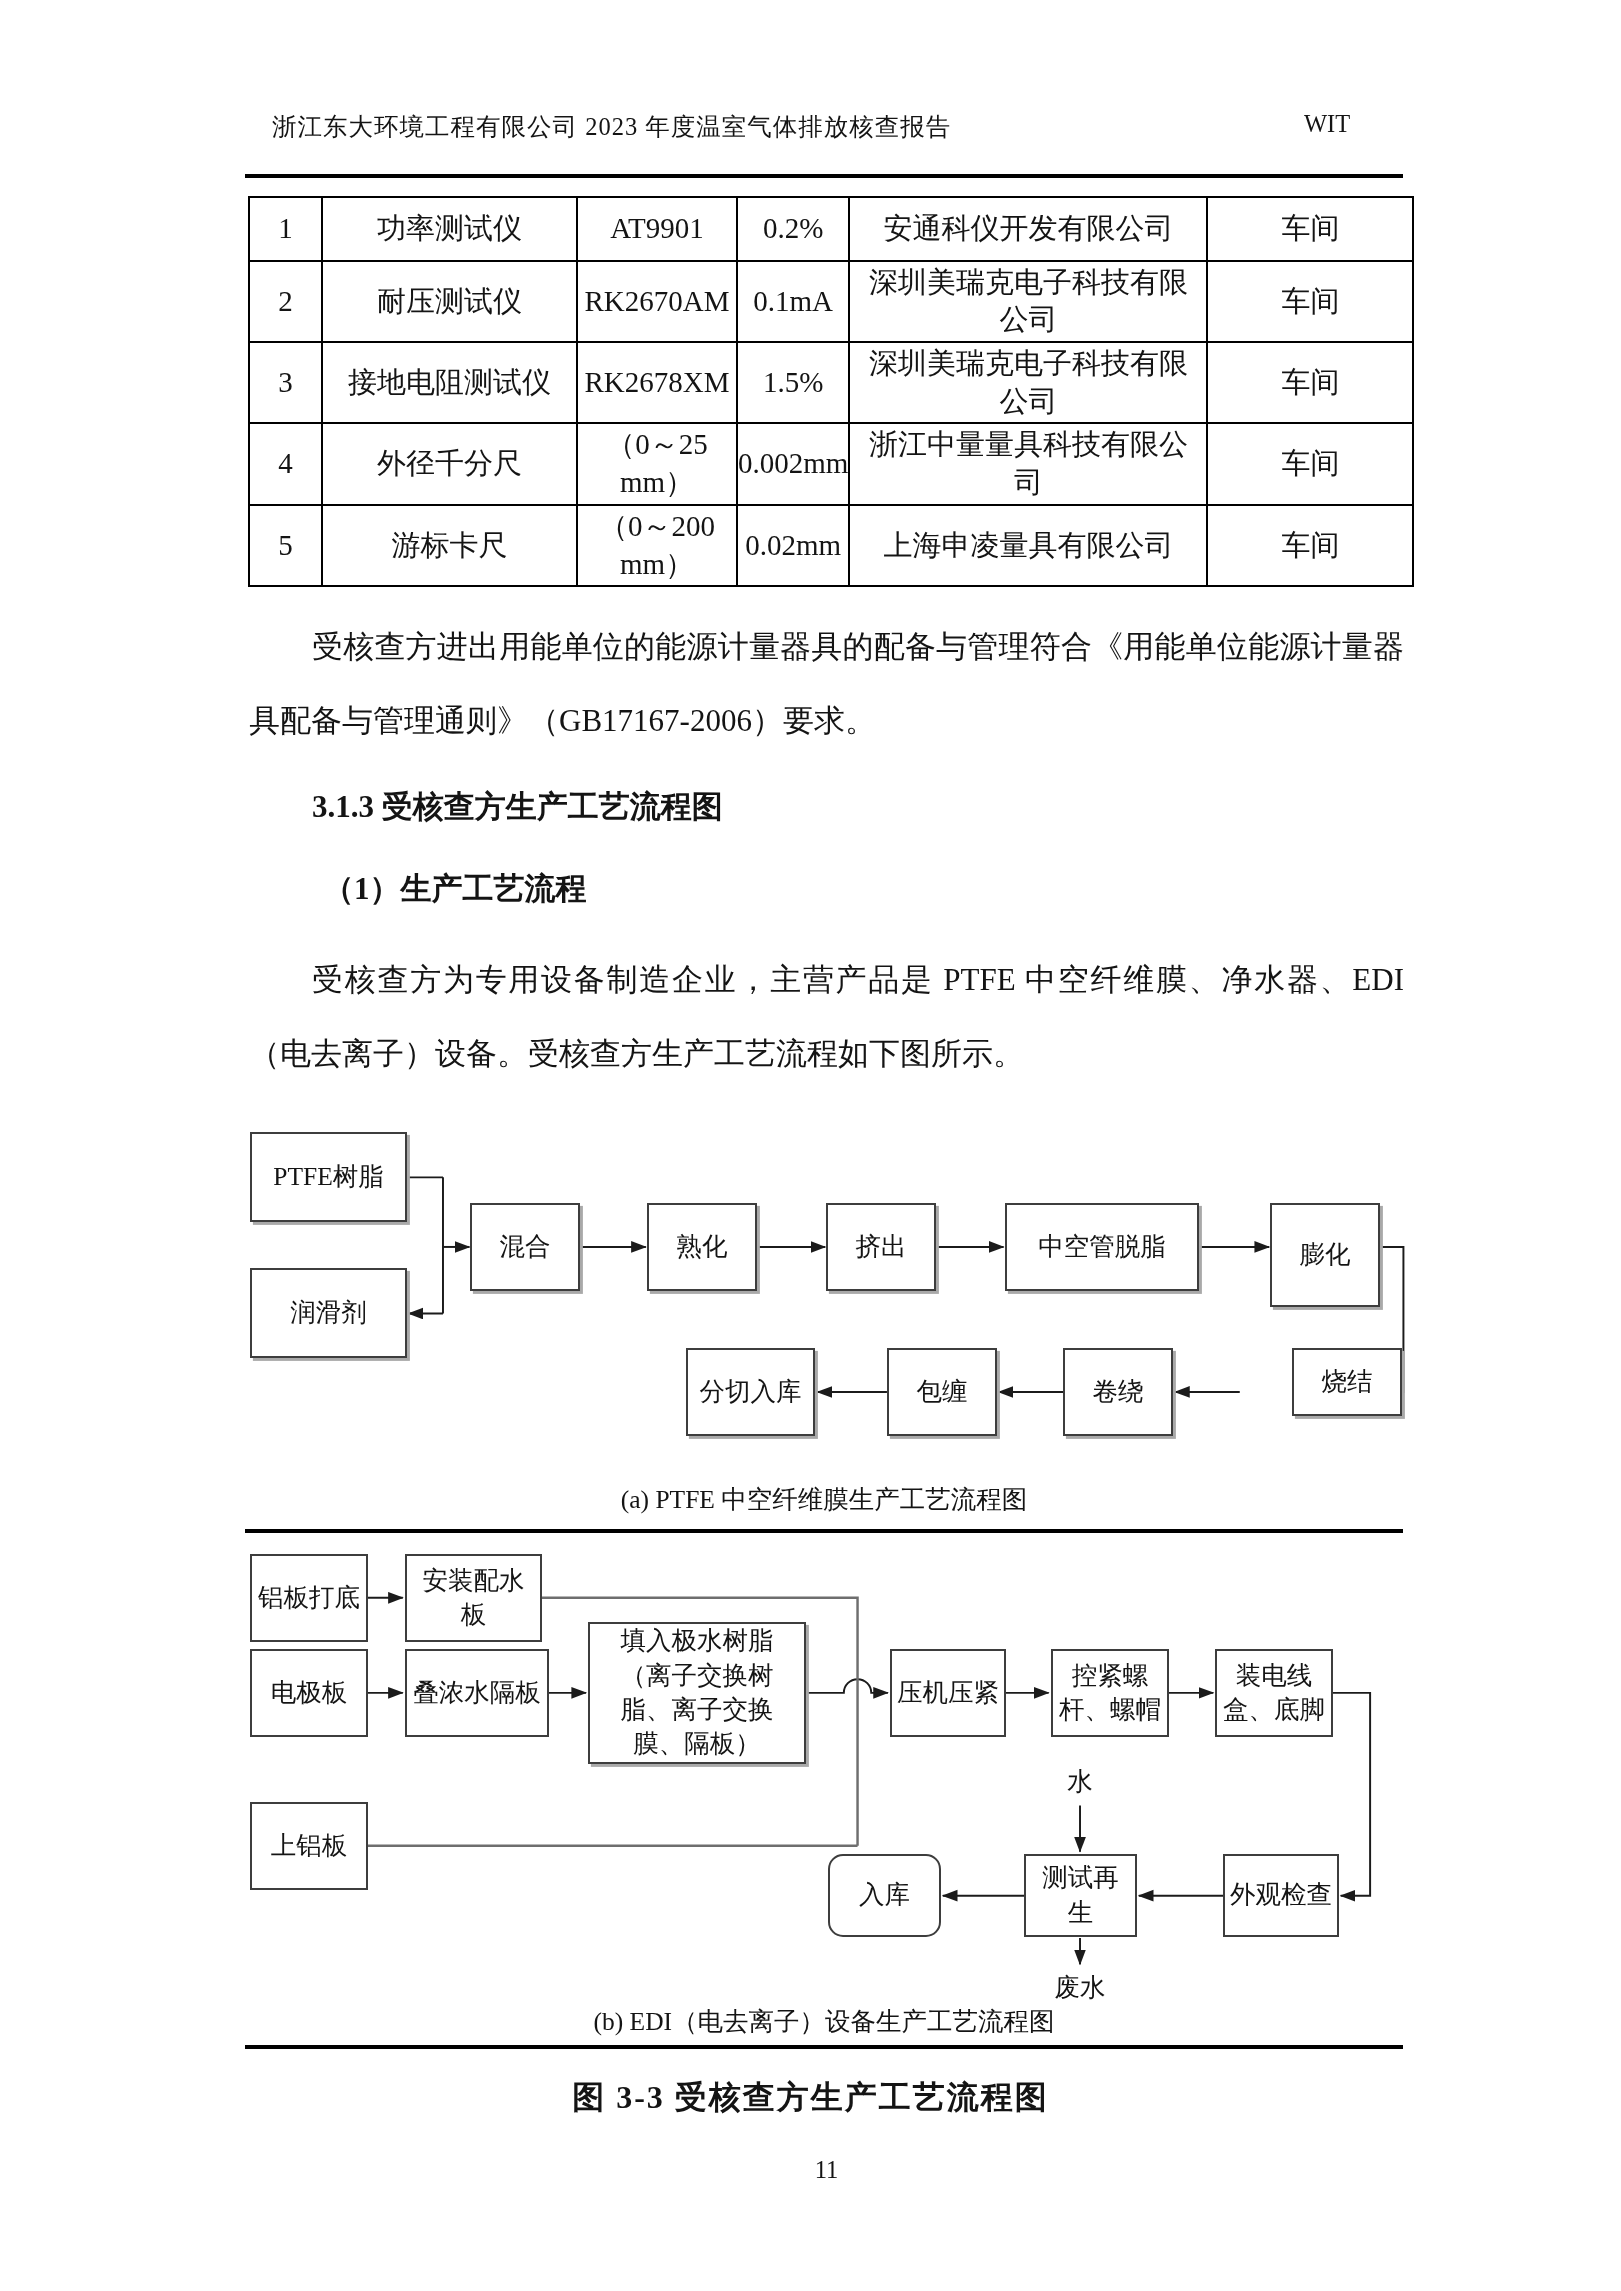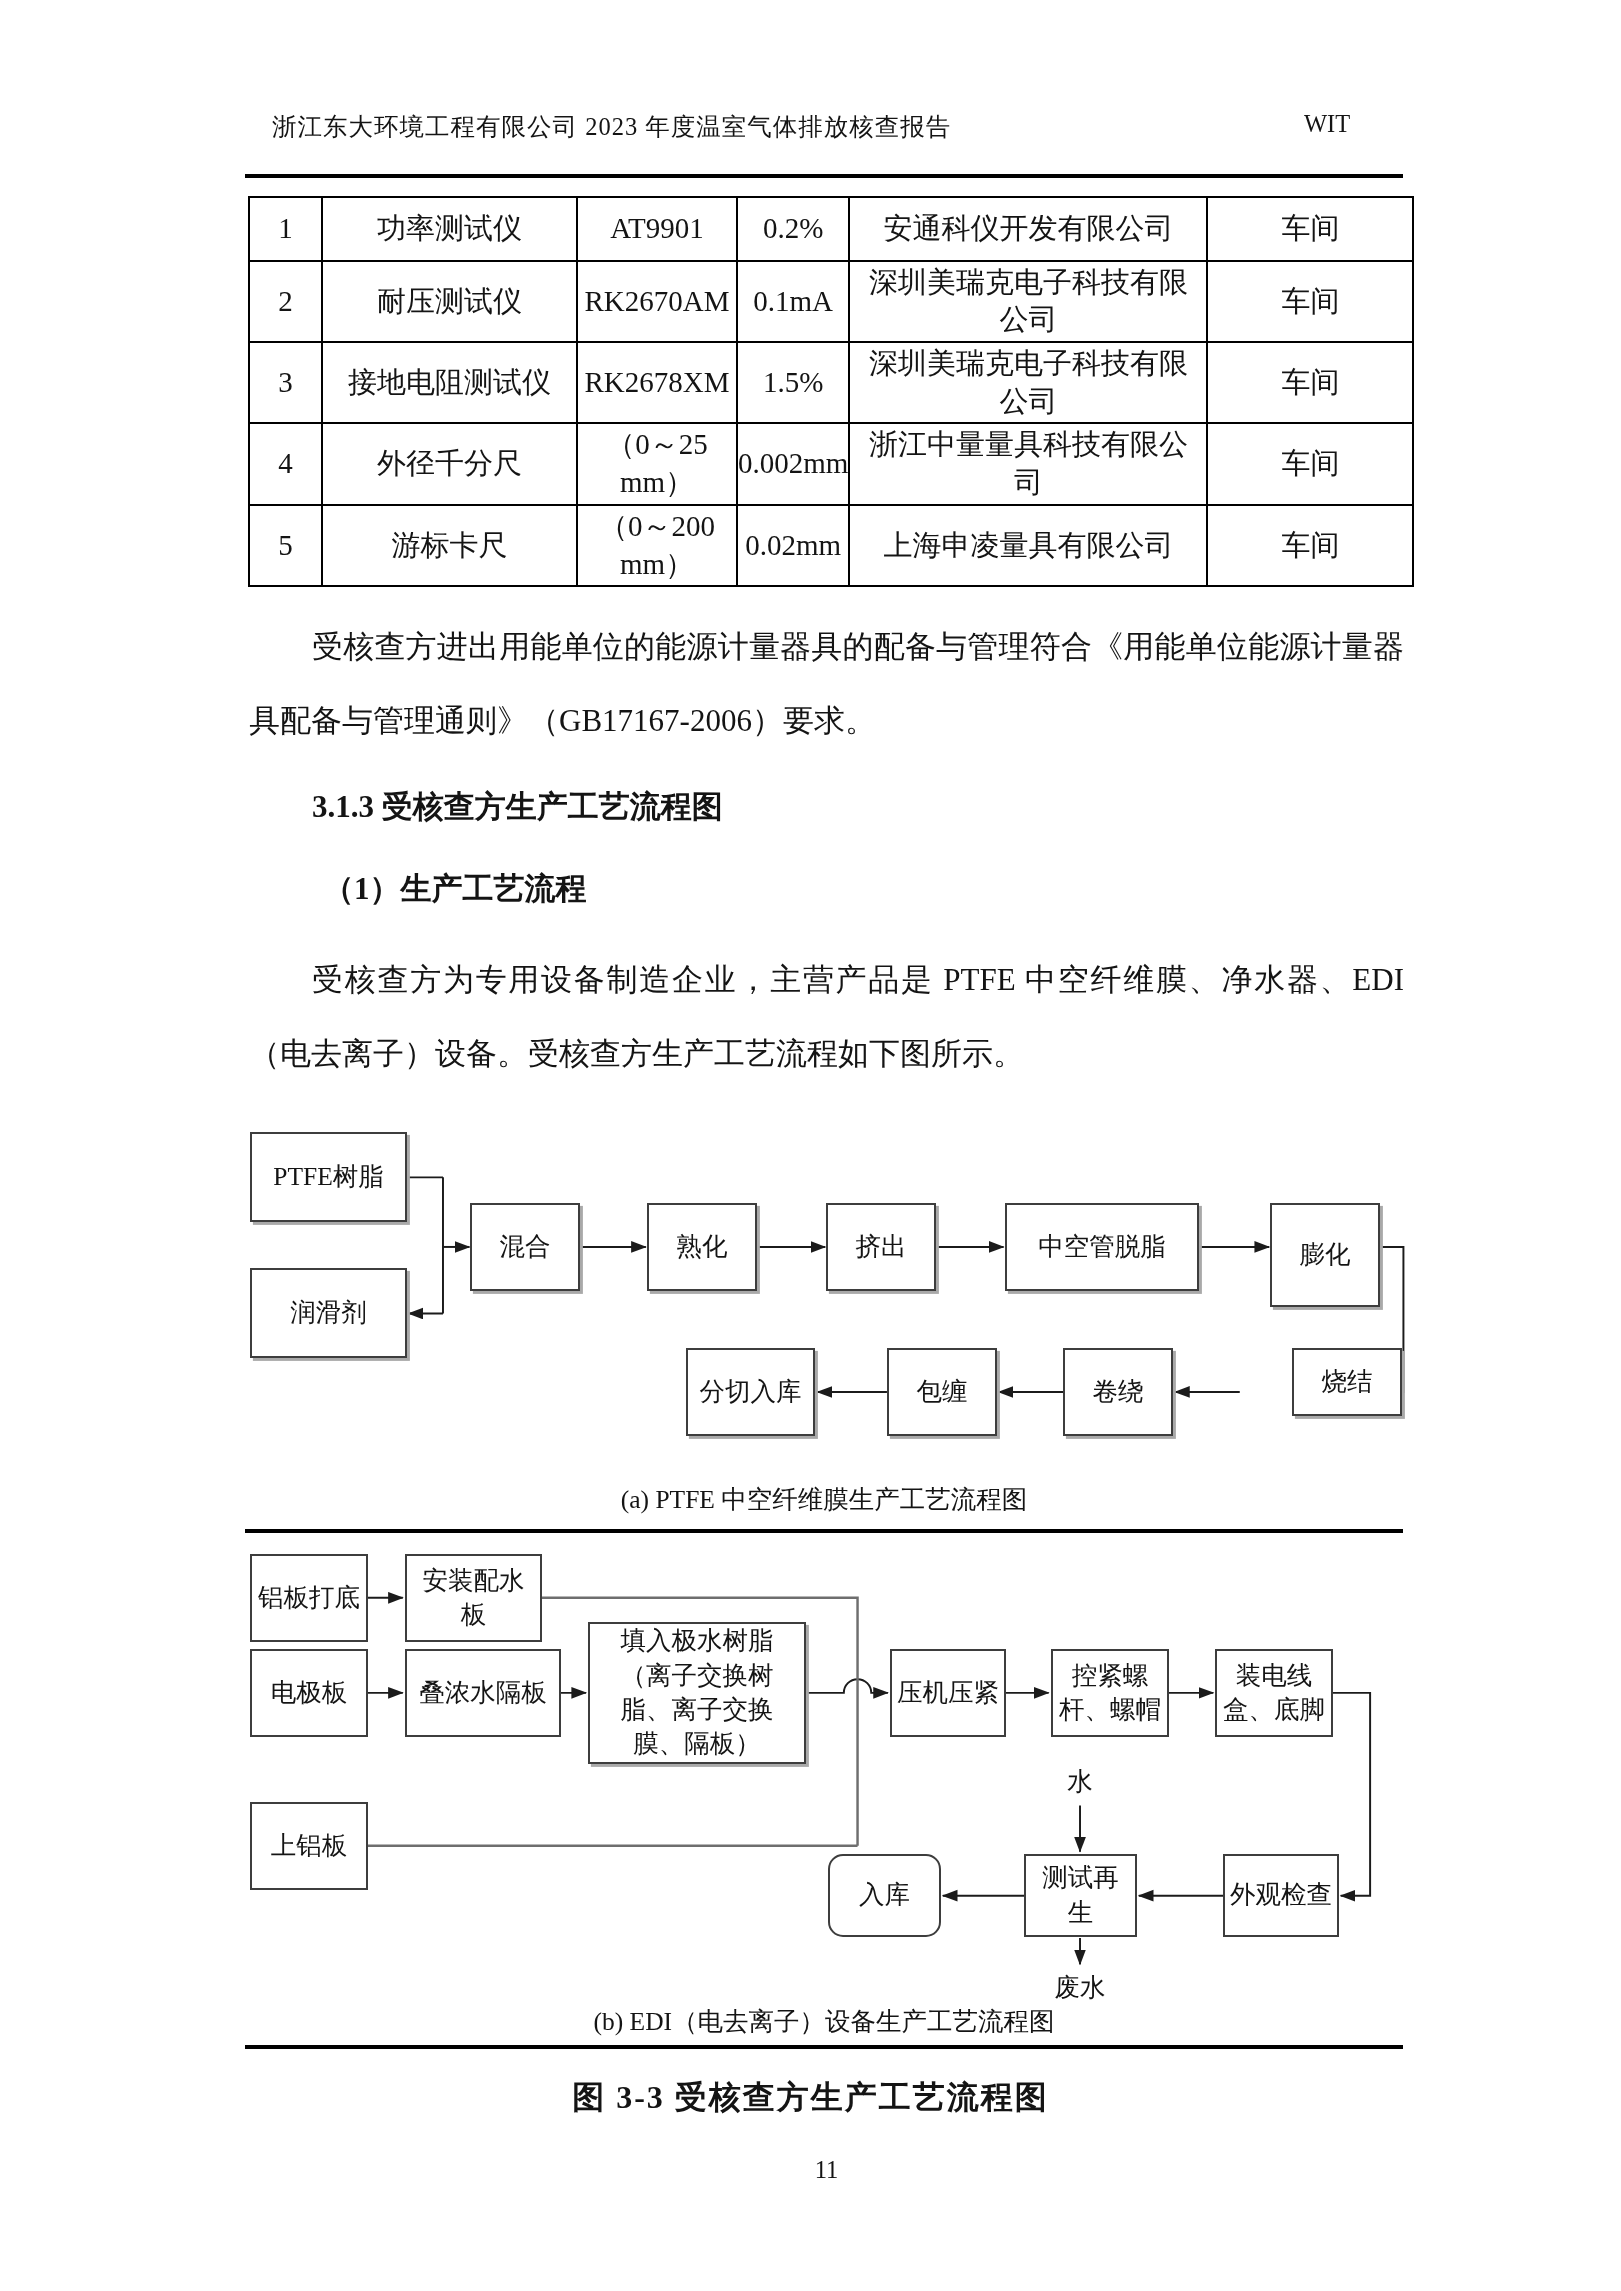--- a/index.html
+++ b/index.html
@@ -150,21 +150,21 @@
   <div class="fbox shadow" style="left:887px;top:1348px;width:110px;height:88px;">包缠</div>
   <div class="fbox shadow" style="left:1063px;top:1348px;width:110px;height:88px;">卷绕</div>
   <div class="fbox shadow" style="left:1292px;top:1348px;width:110px;height:68px;">烧结</div>
   <div class="flow-caption" style="top:1482px;">(a) PTFE 中空纤维膜生产工艺流程图</div>
 
   <div class="rule" style="left:245px;top:1529px;width:1158px;"></div>
 
   <div class="fbox" style="left:250px;top:1554px;width:118px;height:88px;">铝板打底</div>
   <div class="fbox" style="left:405px;top:1554px;width:137px;height:88px;">安装配水板</div>
   <div class="fbox" style="left:250px;top:1649px;width:118px;height:88px;">电极板</div>
-  <div class="fbox" style="left:405px;top:1649px;width:156px;height:88px;">叠浓水隔板</div>
+  <div class="fbox" style="left:405px;top:1649px;width:144px;height:88px;">叠浓水隔板</div>
   <div class="fbox shadow" style="left:588px;top:1622px;width:218px;height:142px;padding:5.9px;">填入极水树脂（离子交换树脂、离子交换膜、隔板）</div>
   <div class="fbox" style="left:890px;top:1649px;width:116px;height:88px;">压机压紧</div>
   <div class="fbox" style="left:1051px;top:1649px;width:118px;height:88px;">控紧螺杆、螺帽</div>
   <div class="fbox" style="left:1215px;top:1649px;width:118px;height:88px;">装电线盒、底脚</div>
   <div class="fbox" style="left:250px;top:1802px;width:118px;height:88px;">上铝板</div>
   <div class="fbox" style="left:828px;top:1854px;width:113px;height:83px;border-radius:15px;">入库</div>
   <div class="fbox" style="left:1024px;top:1854px;width:113px;height:83px;">测试再生</div>
   <div class="fbox" style="left:1223px;top:1854px;width:116px;height:83px;">外观检查</div>
   <div class="small-label" style="left:1041px;top:1764px;width:78px;">水</div>
   <div class="small-label" style="left:1031px;top:1970px;width:98px;">废水</div>

